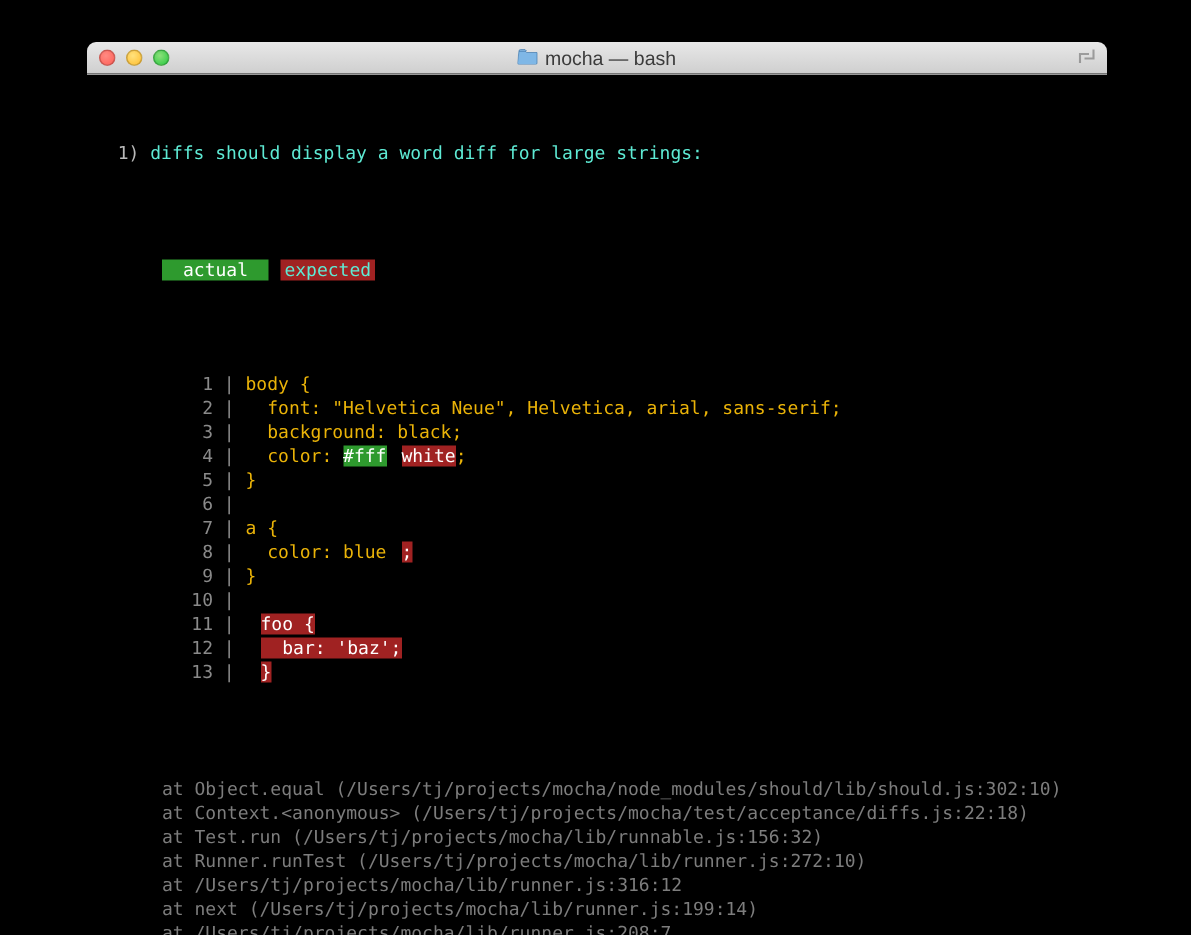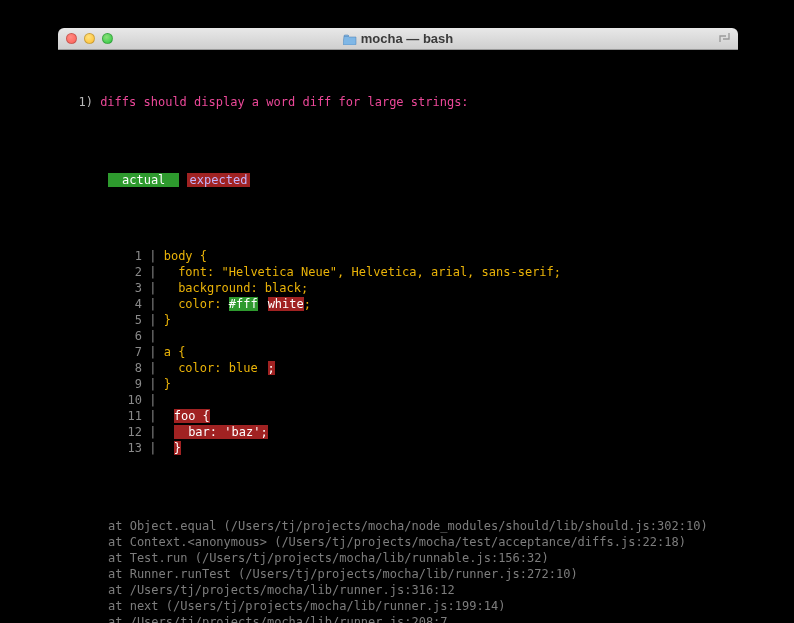--- a/index.html
+++ b/index.html
@@ -42,49 +42,47 @@
     border: 1px solid rgba(0,0,0,0.2);
   }
   .light.red { background: radial-gradient(circle at 40% 35%, #ff8b83, #ff5f57); }
   .light.yellow { background: radial-gradient(circle at 40% 35%, #ffe27e, #ffbd2e); }
   .light.green { background: radial-gradient(circle at 40% 35%, #8de07b, #28c940); }
   .title-wrap {
     position: absolute;
     left: 0; right: 0;
     display: flex;
     justify-content: center;
-    align-items: center;
     gap: 4px;
     pointer-events: none;
     font-family: "Lucida Grande", "Helvetica Neue", sans-serif;
     font-size: 13px;
     color: #3b3b3b;
-    font-weight: bold;
   }
   .folder-icon svg { display: block; }
   .maximize-icon {
     position: absolute;
     right: 6px;
     top: 4px;
     width: 14px;
     height: 12px;
     opacity: 0.55;
   }
   .terminal {
     padding: 12px 6px 0 6px;
     color: #e0e0e0;
     white-space: pre;
     line-height: 16px;
     font-size: 12px;
   }
   .fail-num { color: #b9b9b9; }
-  .fail-title { color: #ec4899; }
+  .fail-title { color: #5eead4; }
   .legend { padding-left: 44px; margin-top: 14px; margin-bottom: 6px; }
   .pill-actual { background: #2e9a2e; color: #ffffff; padding: 0 14px; }
-  .pill-expected { background: #a02222; color: #c4b5fd; padding: 0 3px; }
+  .pill-expected { background: #a02222; color: #5eead4; padding: 0 3px; }
   .diff-block { padding-left: 44px; margin-top: 6px; }
   .ln { color: #8a8a8a; display: inline-block; width: 34px; text-align: right; }
   .bar { color: #8a8a8a; }
   .code { color: #eab308; }
   .removed { background: #2e9a2e; color: #ffffff; }
   .added { background: #a02222; color: #fff; margin-left: 10px; }
   .stack { color: #7d7d7d; padding-left: 44px; margin-top: 14px; }
 </style>
 </head>
 <body>

